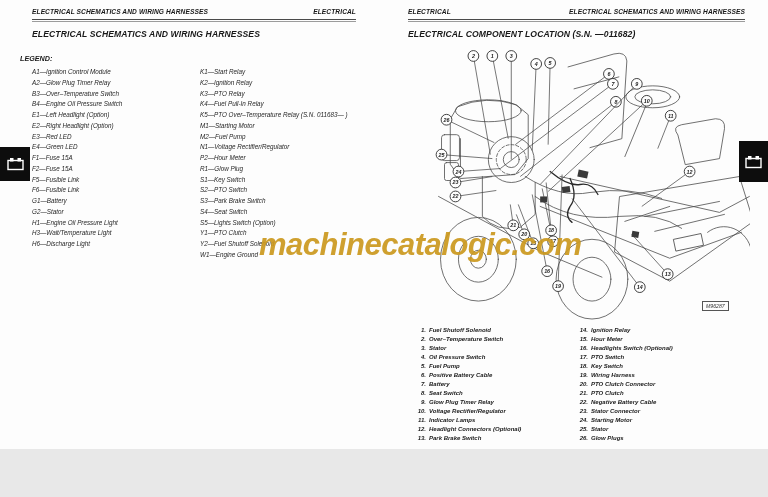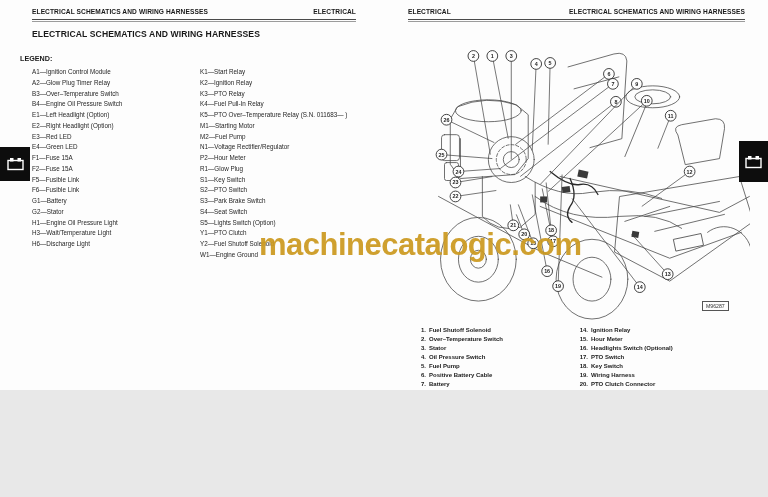--- a/index.html
+++ b/index.html
@@ -1,19 +1,19 @@
 <!DOCTYPE html>
 <html><head>
 <meta charset="utf-8">
 <style>
   * { margin:0; padding:0; box-sizing:border-box; }
   html,body { background:#e8e8e8; }
   .sheet {
-    position:relative; width:768px; height:390px; background:#fdfdfd;
-    font-family:"Liberation Sans", sans-serif; color:#191919; overflow:hidden;
+    position:relative; width:768px; height:449px; background:#fdfdfd;
+    font-family:"Liberation Sans", sans-serif; color:#191919; overflow:hidden;font-style:italic;
   }
   .page { position:absolute; top:0; width:384px; height:497px; }
   .page-left { left:0; }
   .page-right { left:384px; }
 
   .running-head { position:absolute; top:8px; display:flex; justify-content:space-between; align-items:flex-end; }
   .page-left .running-head { left:32px; right:28px; }
   .page-right .running-head { left:24px; right:23px; }
   .rh { font-size:6.6px; font-weight:bold; letter-spacing:.1px; }
   .head-rule { position:absolute; top:19px; height:3px; border-top:1px solid #4a4a4a; border-bottom:1px solid #9c9c9c; }
@@ -129,20 +129,21 @@
       <span class="foot-date">12/11/99</span>
     </div>
   </div>
 
   <div class="page page-right">
     <div class="running-head">
       <span class="rh">ELECTRICAL</span>
       <span class="rh">ELECTRICAL SCHEMATICS AND WIRING HARNESSES</span>
     </div>
     <div class="head-rule"></div>
+    <div class="page-title">ELECTRICAL COMPONENT LOCATION (S.N. —011682)</div>
 
     <div class="diagram-wrap">
       <svg viewBox="0 0 330 275">
         <g class="art">
 
           <path d="M148,20 L194,7 Q206,4 207,14 L202,92 L170,101"></path>
           <path d="M154,42 L199,30"></path>
 
           <path d="M30,72 L37,60 Q66,48 96,58 L108,68 L108,112 L95,128 L40,132 L30,118 Z"></path>
           <ellipse cx="68" cy="64" rx="33" ry="11"></ellipse>

